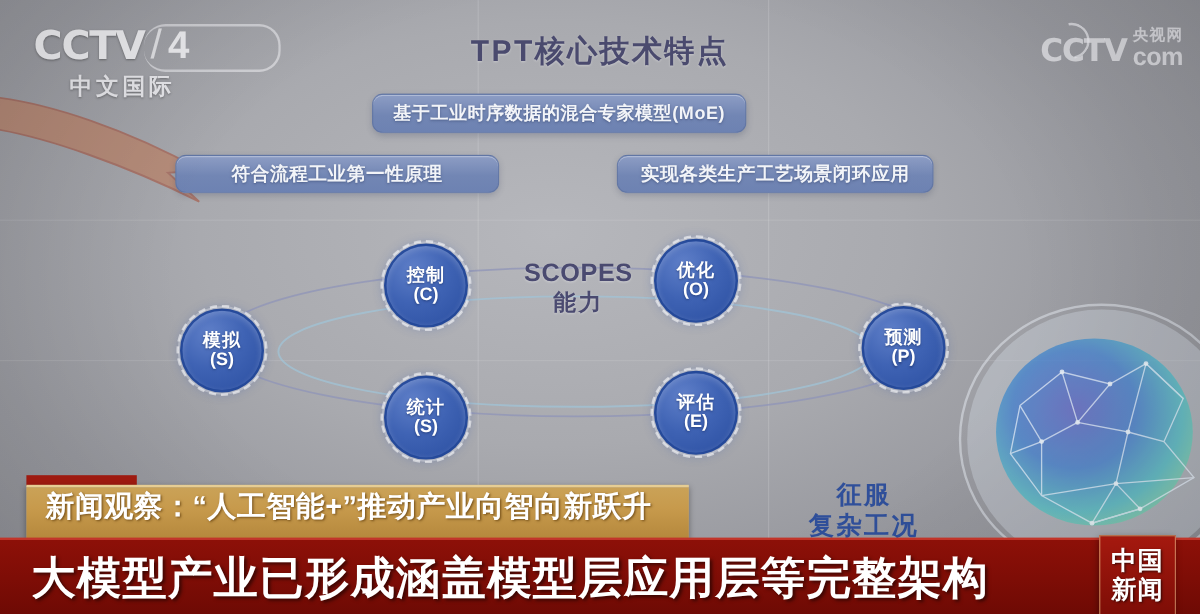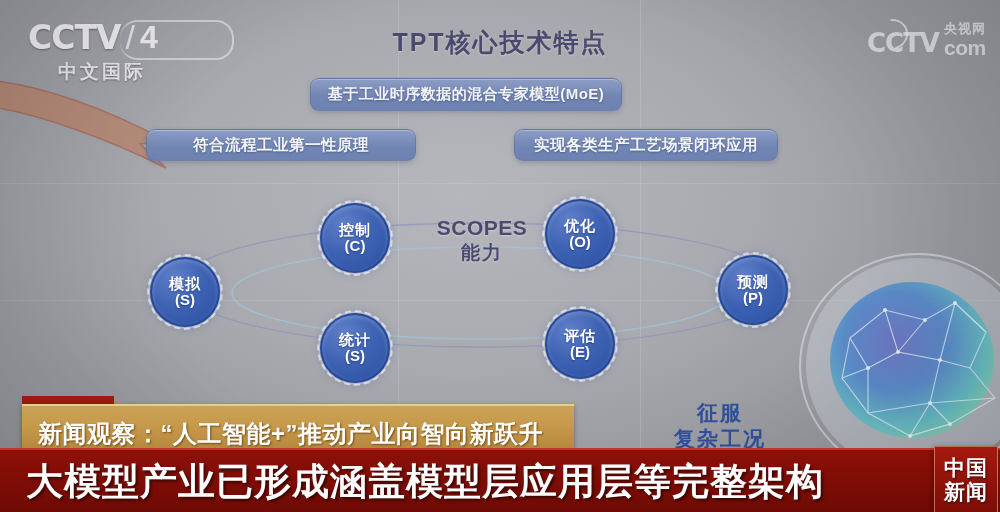--- a/index.html
+++ b/index.html
@@ -89,32 +89,32 @@
   #scopes-center .cn{font-size:19px;letter-spacing:2px;}
 
   
   #slide-caption{position:absolute;left:660px;top:400px;width:120px;text-align:center;
      color:#2f4f9a;font-weight:bold;font-size:21px;line-height:1.22;letter-spacing:2px;}
 
   
   #sub-bar{position:absolute;left:22px;top:404px;width:552px;height:44px;
      background:linear-gradient(180deg,#caa257 0%,#c79a4c 40%,#b4873c 100%);
      border-top:2px solid #e6cd93;box-shadow:0 2px 5px rgba(0,0,0,.35);
-     display:flex;align-items:flex-end;}
+     display:flex;align-items:flex-start;}
   #sub-bar .txt{color:#ffffff;font-size:24px;font-weight:bold;letter-spacing:.5px;margin-left:16px;
      text-shadow:1px 1px 2px rgba(90,55,10,.75);white-space:nowrap;}
   #sub-bar-tab{position:absolute;left:22px;top:396px;width:92px;height:9px;background:#9e1a10;}
 
   #main-bar{position:absolute;left:0;top:448px;width:1000px;height:64px;
      background:linear-gradient(180deg,#8d1008 0%,#7e0d06 50%,#6d0a04 100%);
      border-top:2px solid #c2352a;display:flex;align-items:center;}
   #main-bar .txt{color:#ffffff;font-size:37px;font-weight:bold;letter-spacing:1px;margin-left:26px;
      white-space:nowrap;text-shadow:2px 2px 3px rgba(0,0,0,.55);}
 
-  #news-badge{position:absolute;right:4px;top:446px;width:62px;height:66px;
+  #news-badge{position:absolute;right:22px;top:446px;width:62px;height:66px;
      background:linear-gradient(180deg,#d8aa4e,#b8882f);padding:0;box-sizing:border-box;
      box-shadow:0 2px 6px rgba(0,0,0,.45);}
   #news-badge .inner{width:100%;height:100%;background:linear-gradient(180deg,#a5190f,#7d0d06);
      display:flex;flex-direction:column;align-items:center;justify-content:center;
      color:#fff;font-weight:bold;font-size:21px;line-height:1.12;letter-spacing:1px;
      text-shadow:1px 1px 2px rgba(0,0,0,.6);border:1px solid rgba(255,230,170,.45);}
 </style>
 </head>
 <body>
 

